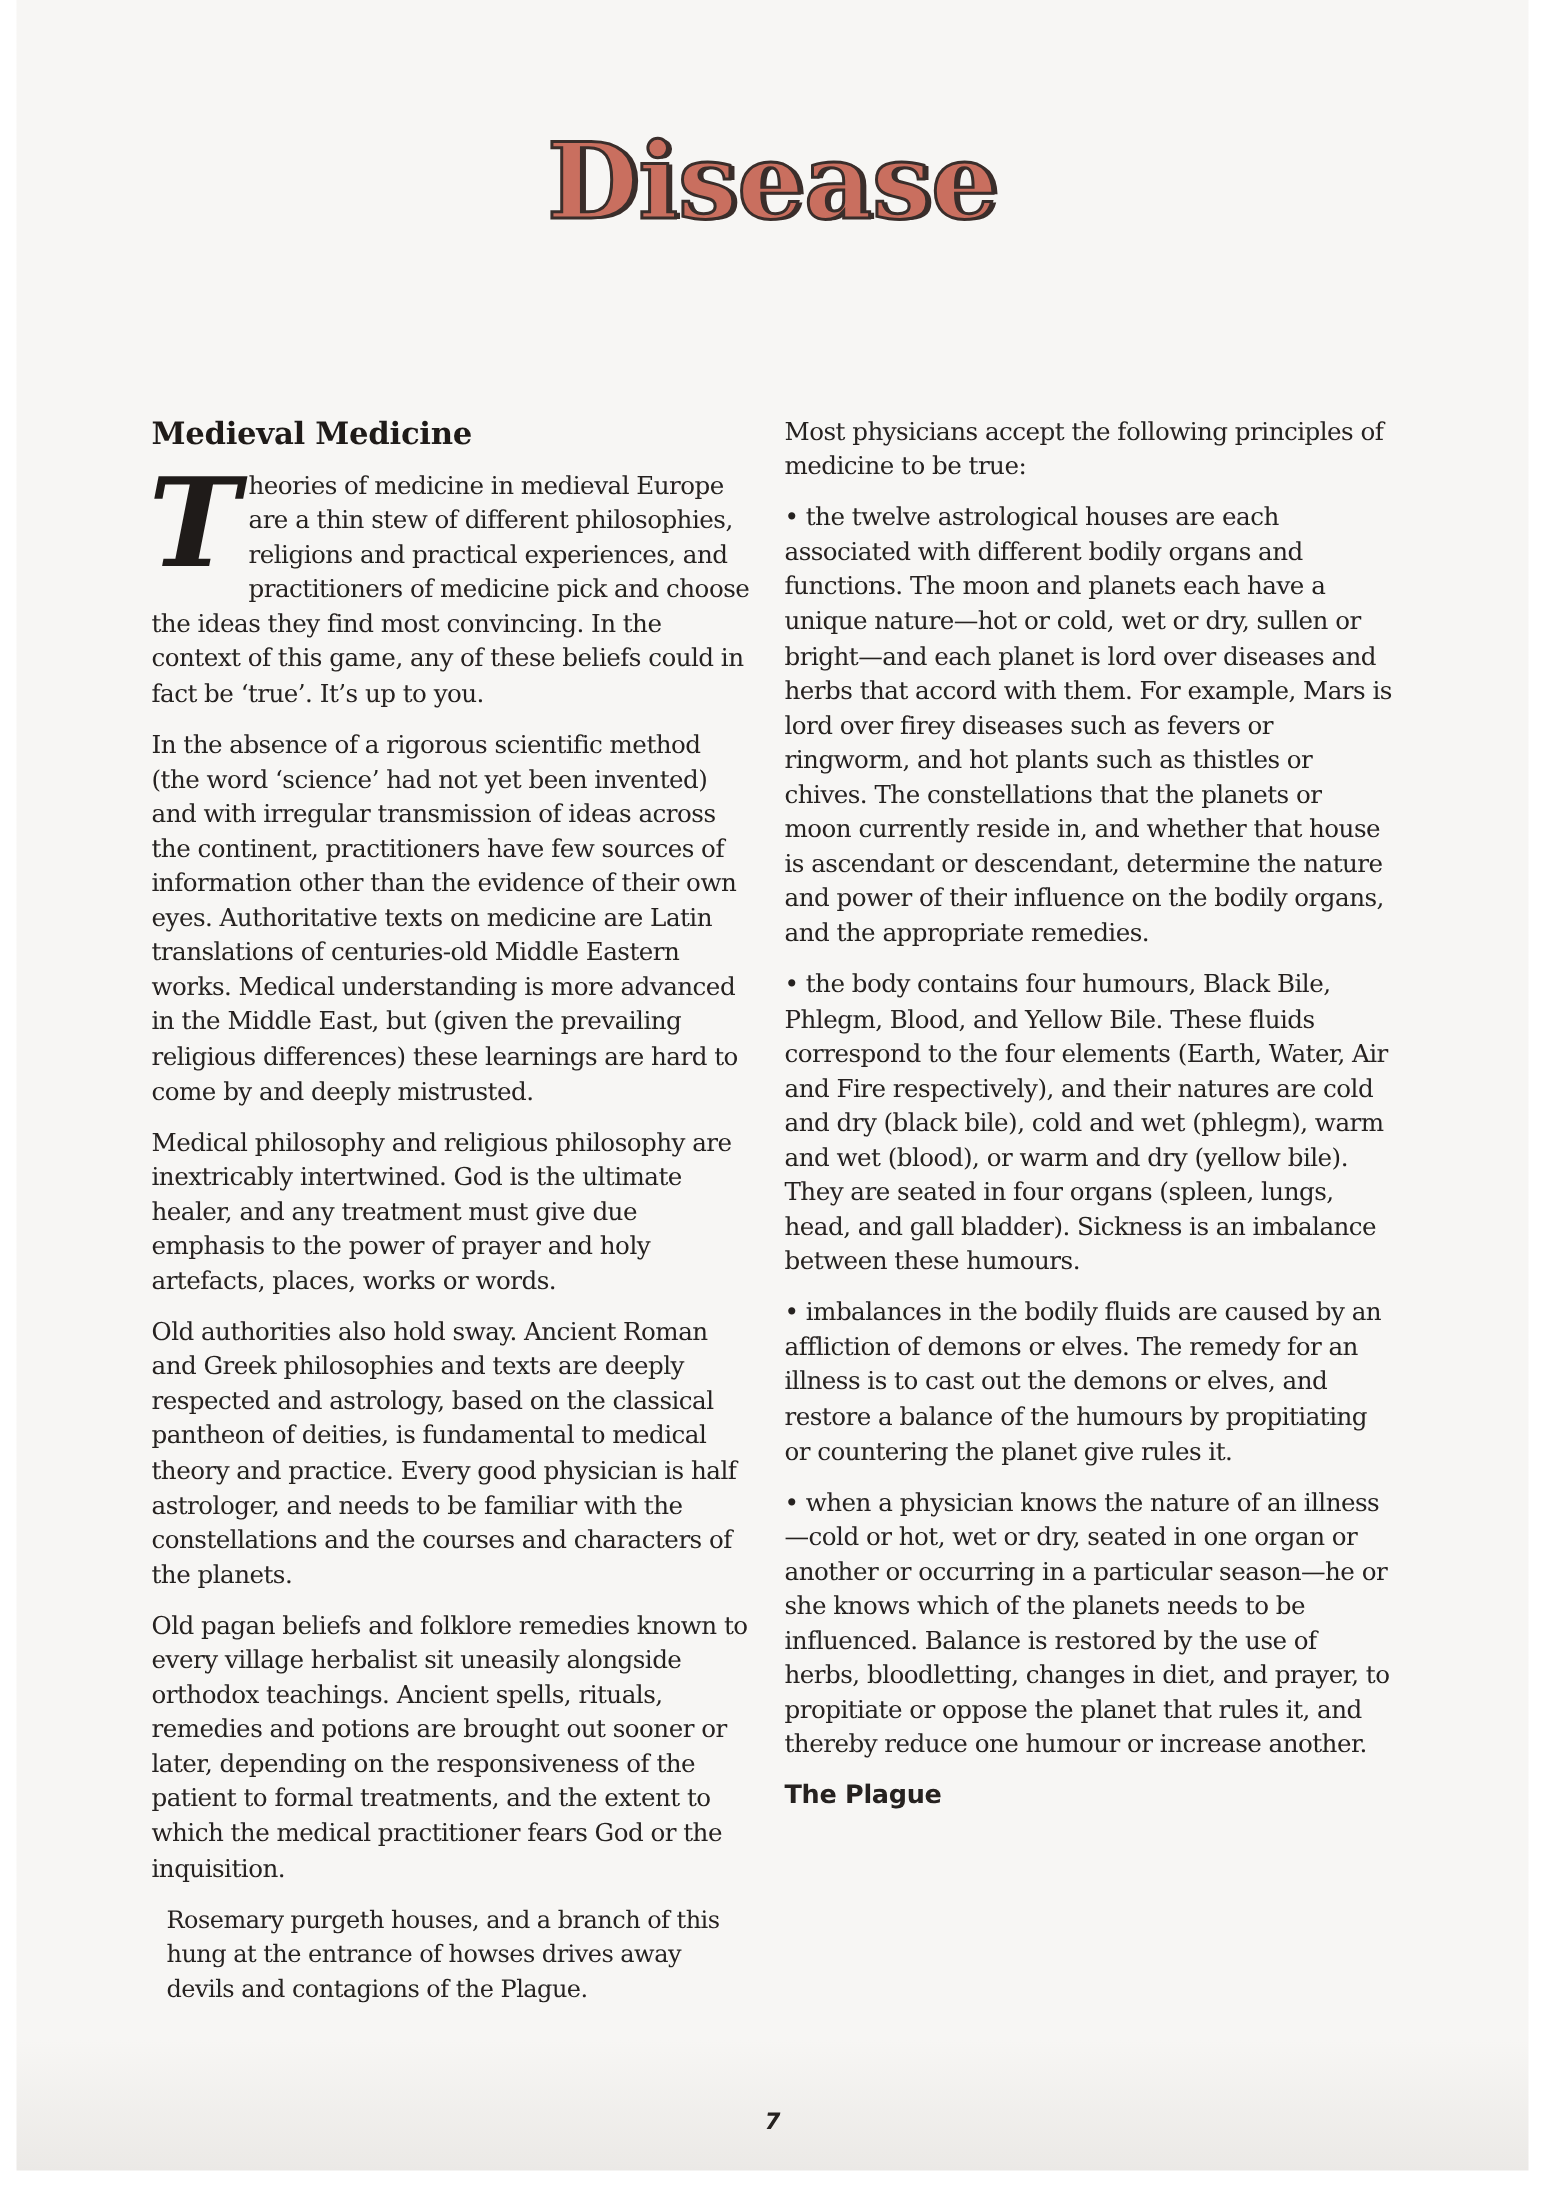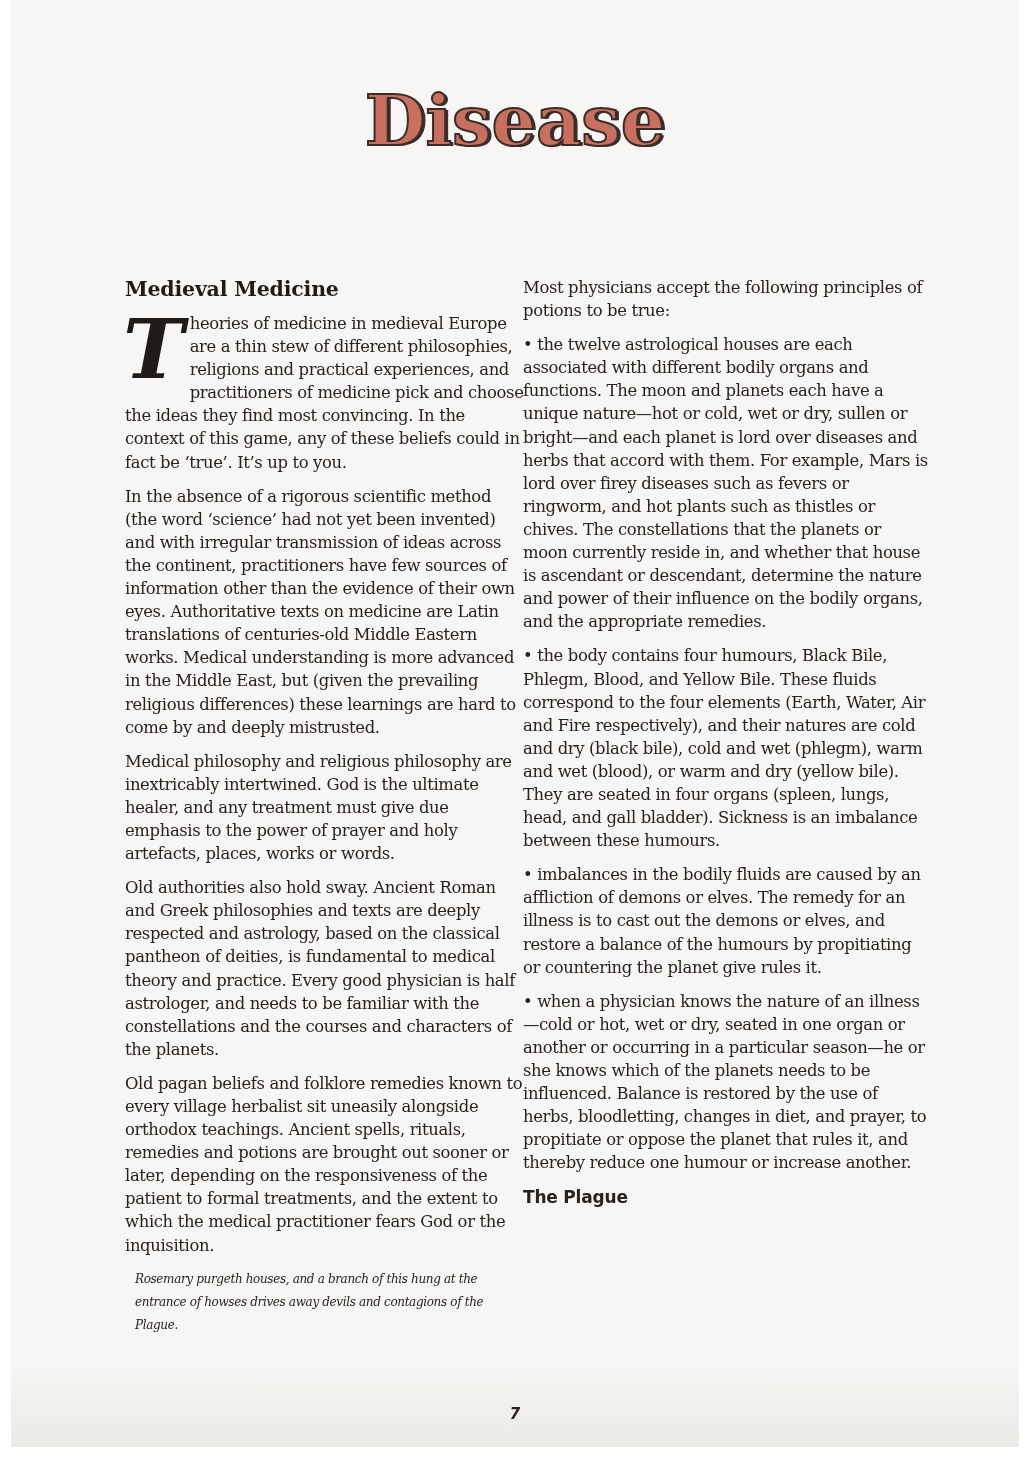--- a/index.html
+++ b/index.html
@@ -38,21 +38,21 @@
     }
     .col {
       position: absolute;
       top: 276px;
       font-family: "DejaVu Serif", serif;
       font-size: 16.4px;
       line-height: 23.1px;
       color: #262220;
       letter-spacing: -0.35px;
     }
-    .col-left { left: 90px; width: 400px; margin-left: 24px; }
+    .col-left { left: 90px; width: 400px; }
     .col-right { left: 512px; width: 406px; }
     .col p {
       margin: 0 0 11px 0;
     }
     .h2 {
       font-family: "DejaVu Serif", serif;
       font-weight: bold;
       font-size: 20.5px;
       line-height: 26px;
       color: #1f1b19;
@@ -73,23 +73,22 @@
       font-family: "DejaVu Serif", serif;
       font-style: italic;
       font-weight: bold;
       font-size: 82px;
       line-height: 62px;
       margin: 6px 6px 0 -2px;
       color: #1f1b19;
       height: 64px;
     }
     .quote {
-      font-style: italic;
       margin: 0 0 0 10px !important;
-      font-size: 12px;
+      font-size: 16px;
     }
     .pagenum {
       position: absolute;
       left: 0;
       right: 0;
       top: 1405px;
       text-align: center;
       font-family: "DejaVu Sans", sans-serif;
       font-style: italic;
       font-weight: bold;
@@ -112,21 +111,21 @@
     <p>In the absence of a rigorous scientific method (the word ‘science’ had not yet been invented) and with irregular transmission of ideas across the continent, practitioners have few sources of information other than the evidence of their own eyes. Authoritative texts on medicine are Latin translations of centuries-old Middle Eastern works. Medical understanding is more advanced in the Middle East, but (given the prevailing religious differences) these learnings are hard to come by and deeply mistrusted.</p>
     <p>Medical philosophy and religious philosophy are inextricably intertwined. God is the ultimate healer, and any treatment must give due emphasis to the power of prayer and holy artefacts, places, works or words.</p>
     <p>Old authorities also hold sway. Ancient Roman and Greek philosophies and texts are deeply respected and astrology, based on the classical pantheon of deities, is fundamental to medical theory and practice. Every good physician is half astrologer, and needs to be familiar with the constellations and the courses and characters of the planets.</p>
     <p>Old pagan beliefs and folklore remedies known to every village herbalist sit uneasily alongside orthodox teachings. Ancient spells, rituals, remedies and potions are brought out sooner or later, depending on the responsiveness of the patient to formal treatments, and the extent to which the medical practitioner fears God or the inquisition.</p>
     <p class="quote">
       <span>Rosemary purgeth houses, and a branch of this hung at the entrance of howses drives away devils and contagions of the Plague.</span><br>
     </p>
   </div>
 
   <div class="col col-right">
-    <p>Most physicians accept the following principles of potions to be true:</p>
+    <p>Most physicians accept the following principles of medicine to be true:</p>
     <p>• the twelve astrological houses are each associated with different bodily organs and functions. The moon and planets each have a unique nature—hot or cold, wet or dry, sullen or bright—and each planet is lord over diseases and herbs that accord with them. For example, Mars is lord over firey diseases such as fevers or ringworm, and hot plants such as thistles or chives. The constellations that the planets or moon currently reside in, and whether that house is ascendant or descendant, determine the nature and power of their influence on the bodily organs, and the appropriate remedies.</p>
     <p>• the body contains four humours, Black Bile, Phlegm, Blood, and Yellow Bile. These fluids correspond to the four elements (Earth, Water, Air and Fire respectively), and their natures are cold and dry (black bile), cold and wet (phlegm), warm and wet (blood), or warm and dry (yellow bile). They are seated in four organs (spleen, lungs, head, and gall bladder). Sickness is an imbalance between these humours.</p>
     <p>• imbalances in the bodily fluids are caused by an affliction of demons or elves. The remedy for an illness is to cast out the demons or elves, and restore a balance of the humours by propitiating or countering the planet give rules it.</p>
     <p>• when a physician knows the nature of an illness—cold or hot, wet or dry, seated in one organ or another or occurring in a particular season—he or she knows which of the planets needs to be influenced. Balance is restored by the use of herbs, bloodletting, changes in diet, and prayer, to propitiate or oppose the planet that rules it, and thereby reduce one humour or increase another.</p>
     <div class="h3">The Plague</div>
   </div>
 
   <div class="pagenum">7</div>
 </div>
 

